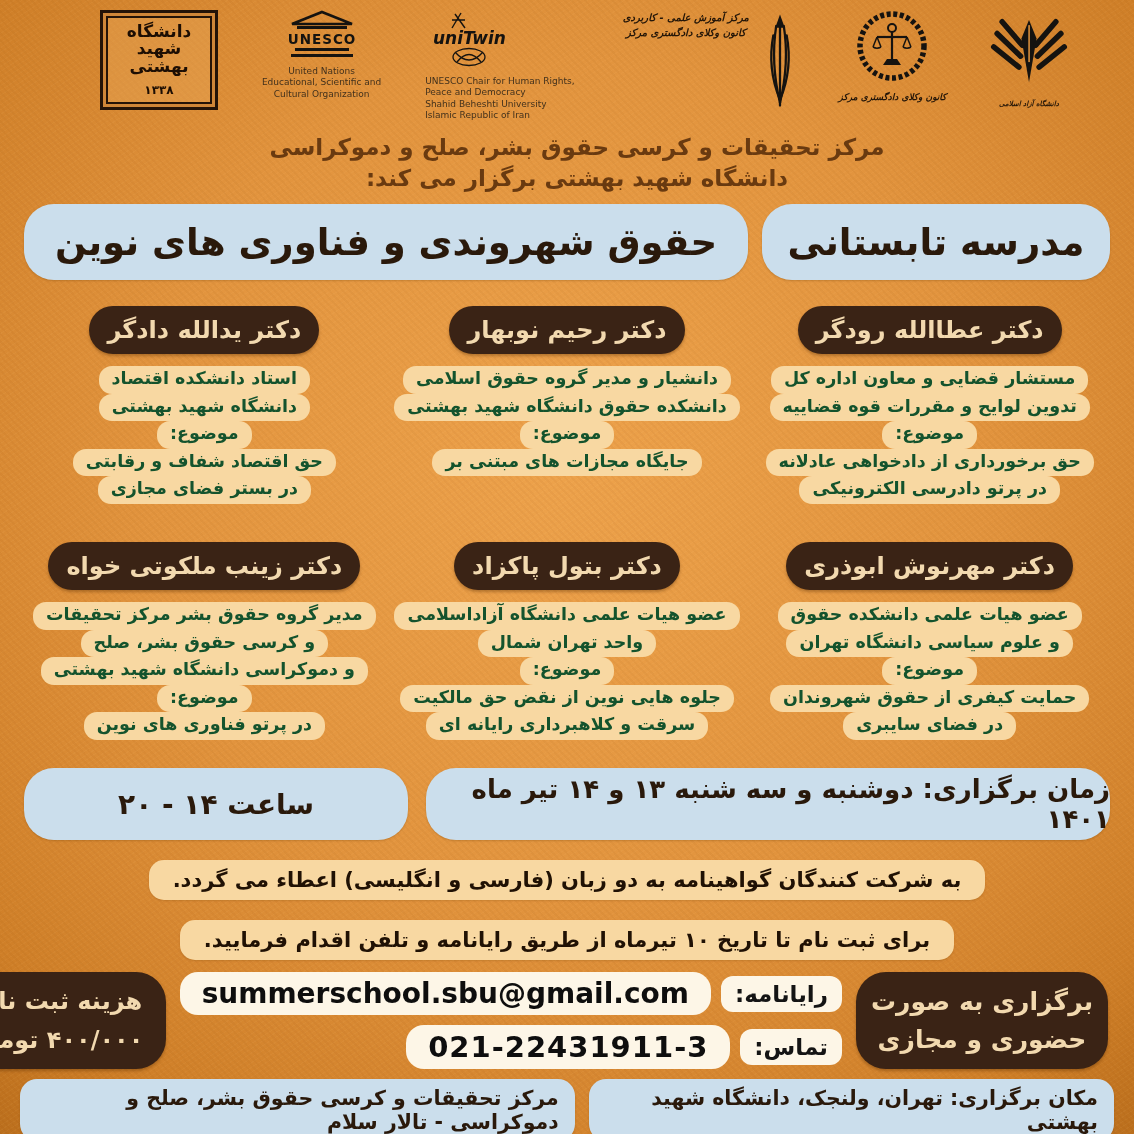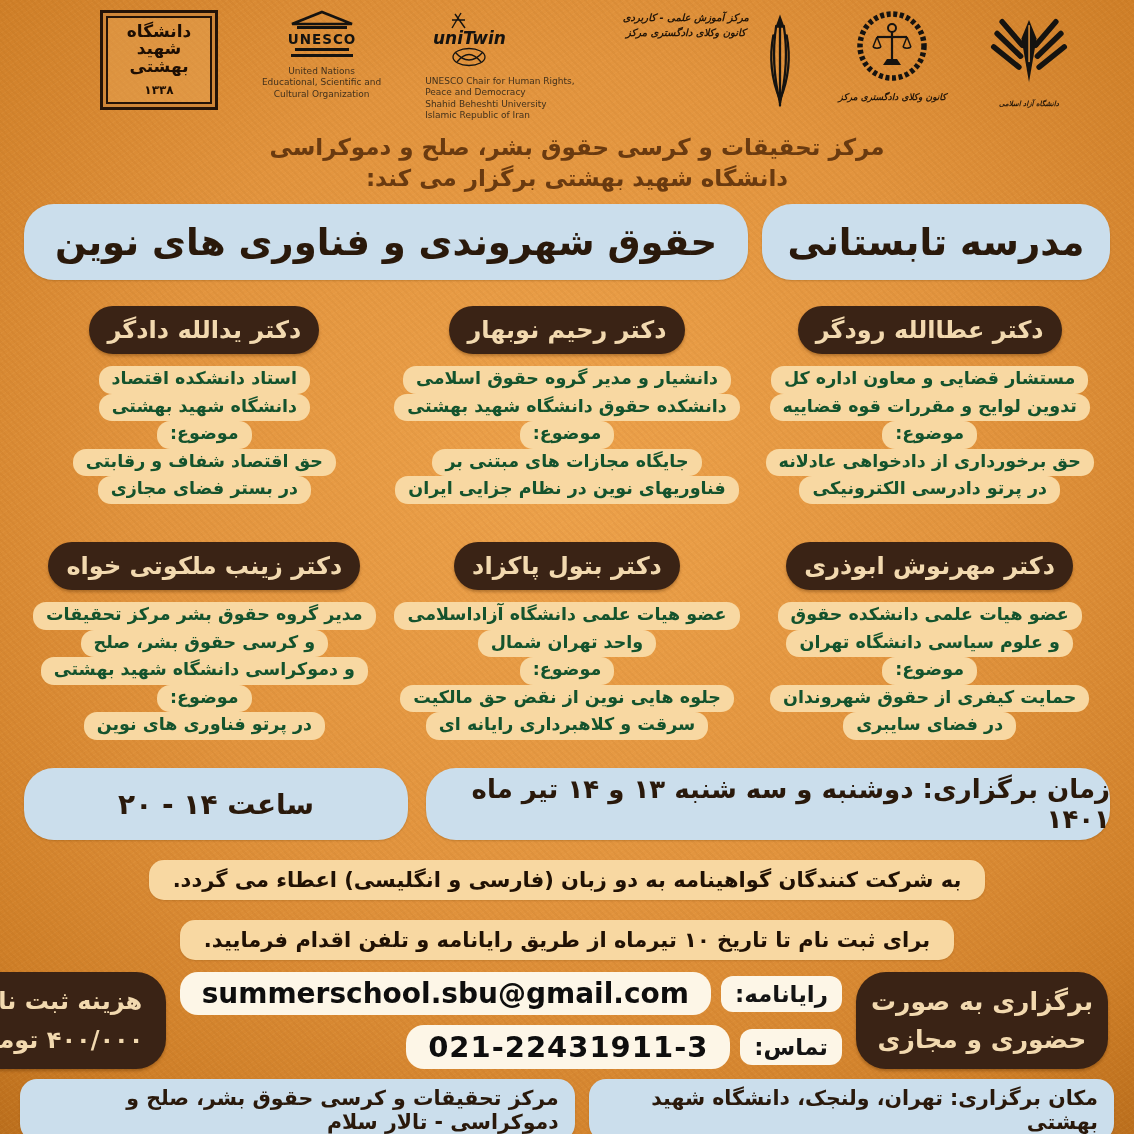--- a/index.html
+++ b/index.html
@@ -182,21 +182,20 @@
           <span class="line-pill">در پرتو دادرسی الکترونیکی</span>
         </div>
     </div>
     <div class="speaker">
       <div class="speaker-name">دکتر رحیم نوبهار</div>
       <div class="speaker-details">
           <span class="line-pill">دانشیار و مدیر گروه حقوق اسلامی</span>
           <span class="line-pill">دانشکده حقوق دانشگاه شهید بهشتی</span>
           <span class="line-pill">موضوع:</span>
           <span class="line-pill">جایگاه مجازات های مبتنی بر</span>
-          <span class="line-pill">فناوریهای نوین در نظام جزایی ایران</span>
         </div>
     </div>
     <div class="speaker">
       <div class="speaker-name">دکتر یدالله دادگر</div>
       <div class="speaker-details">
           <span class="line-pill">استاد دانشکده اقتصاد</span>
           <span class="line-pill">دانشگاه شهید بهشتی</span>
           <span class="line-pill">موضوع:</span>
           <span class="line-pill">حق اقتصاد شفاف و رقابتی</span>
           <span class="line-pill">در بستر فضای مجازی</span>

